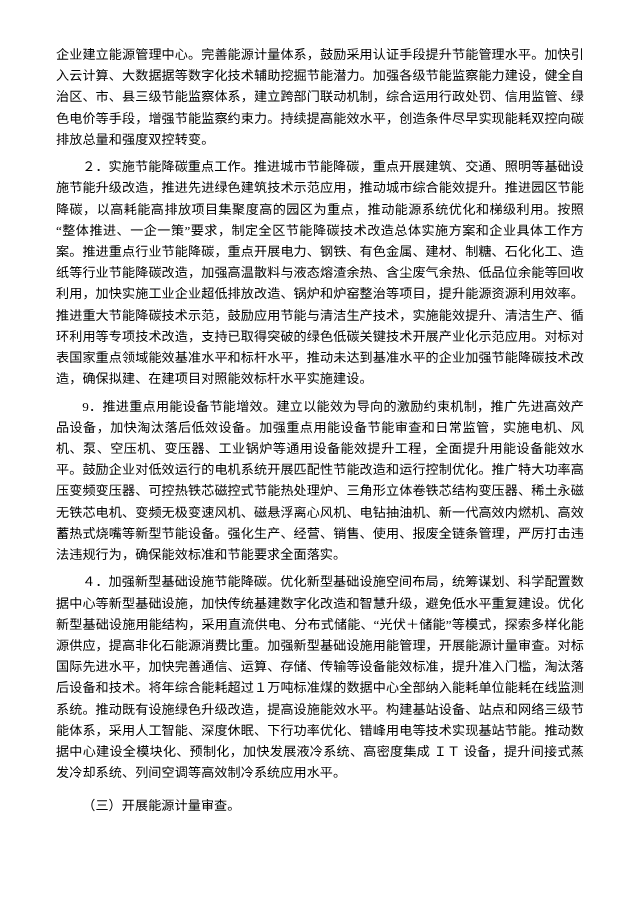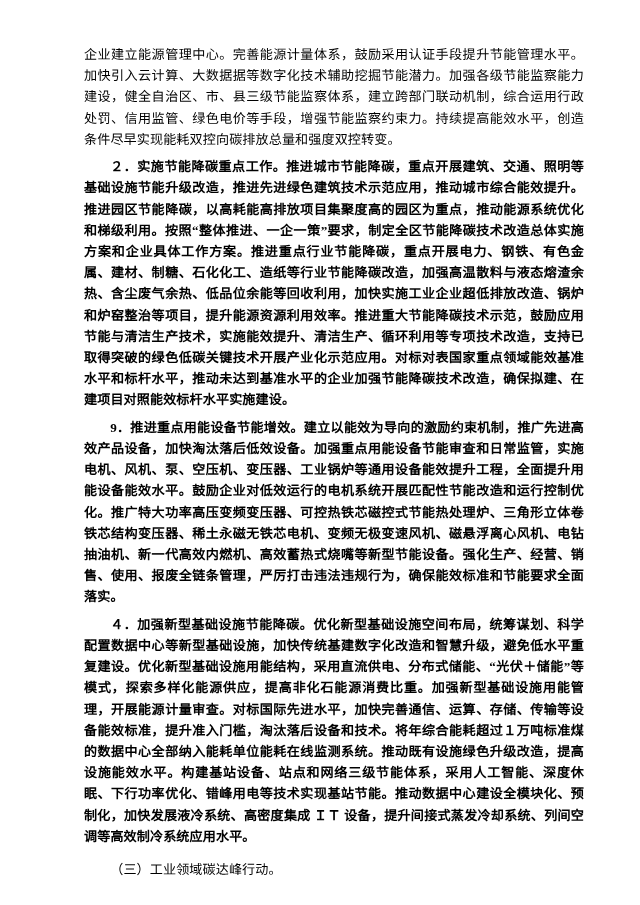--- a/index.html
+++ b/index.html
@@ -11,37 +11,36 @@
     width: 640px;
     height: 905px;
     font-family: "Liberation Serif", "DejaVu Serif", serif;
     color: #000000;
     overflow: hidden;
   }
   .page {
     box-sizing: border-box;
     width: 640px;
     height: 905px;
-    padding: 44px 56px 40px 84px;
+    padding: 44px 56px 40px 56px;
     background: #ffffff;
   }
   .doc-body {
     font-size: 13.1px;
     line-height: 1.62;
     text-align: justify;
     text-justify: inter-ideograph;
     letter-spacing: 0.1px;
   }
   p.para {
     margin: 0 0 0.05em 0;
     text-indent: 0;
   }
   p.indent {
     text-indent: 2em;
-    font-weight: bold;
   }
   p.center-head {
     text-indent: 2em;
     margin: 0.45em 0 0 0;
   }
   .blk-gap {
     height: 0.42em;
   }
 </style>
 </head>
@@ -59,16 +58,16 @@
     <div class="blk-gap"></div>
 
     <p class="para indent">9．推进重点用能设备节能增效。建立以能效为导向的激励约束机制，推广先进高效产品设备，加快淘汰落后低效设备。加强重点用能设备节能审查和日常监管，实施电机、风机、泵、空压机、变压器、工业锅炉等通用设备能效提升工程，全面提升用能设备能效水平。鼓励企业对低效运行的电机系统开展匹配性节能改造和运行控制优化。推广特大功率高压变频变压器、可控热铁芯磁控式节能热处理炉、三角形立体卷铁芯结构变压器、稀土永磁无铁芯电机、变频无极变速风机、磁悬浮离心风机、电钻抽油机、新一代高效内燃机、高效蓄热式烧嘴等新型节能设备。强化生产、经营、销售、使用、报废全链条管理，严厉打击违法违规行为，确保能效标准和节能要求全面落实。</p>
 
     <div class="blk-gap"></div>
 
     <p class="para indent">４．加强新型基础设施节能降碳。优化新型基础设施空间布局，统筹谋划、科学配置数据中心等新型基础设施，加快传统基建数字化改造和智慧升级，避免低水平重复建设。优化新型基础设施用能结构，采用直流供电、分布式储能、“光伏＋储能”等模式，探索多样化能源供应，提高非化石能源消费比重。加强新型基础设施用能管理，开展能源计量审查。对标国际先进水平，加快完善通信、运算、存储、传输等设备能效标准，提升准入门槛，淘汰落后设备和技术。将年综合能耗超过１万吨标准煤的数据中心全部纳入能耗单位能耗在线监测系统。推动既有设施绿色升级改造，提高设施能效水平。构建基站设备、站点和网络三级节能体系，采用人工智能、深度休眠、下行功率优化、错峰用电等技术实现基站节能。推动数据中心建设全模块化、预制化，加快发展液冷系统、高密度集成 ＩＴ 设备，提升间接式蒸发冷却系统、列间空调等高效制冷系统应用水平。</p>
 
     <div class="blk-gap"></div>
 
-    <p class="para center-head">（三）工业领域碳达峰行动。</p>
+    <p class="para center-head">（三）开展能源计量审查。</p>
 
   </div>
 </div>
 
 </body></html>

